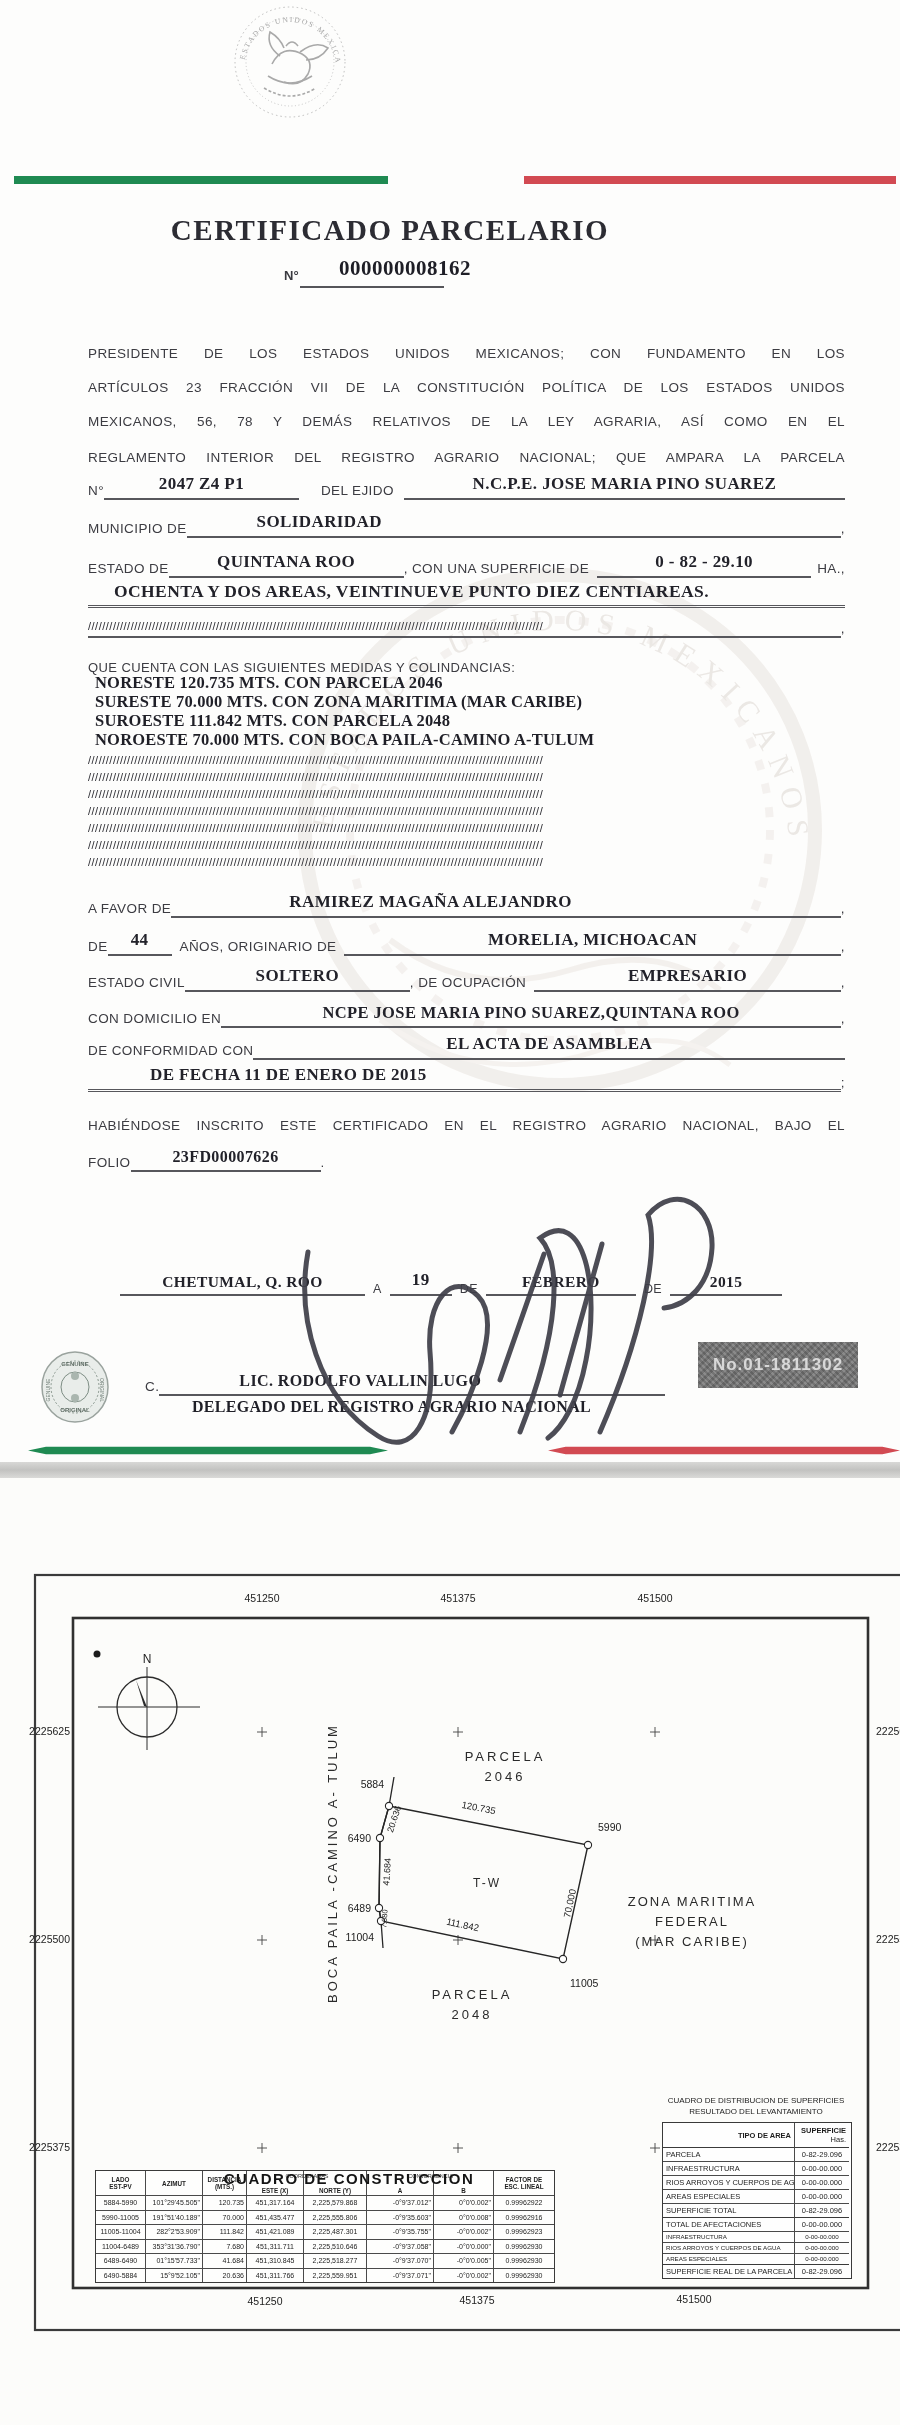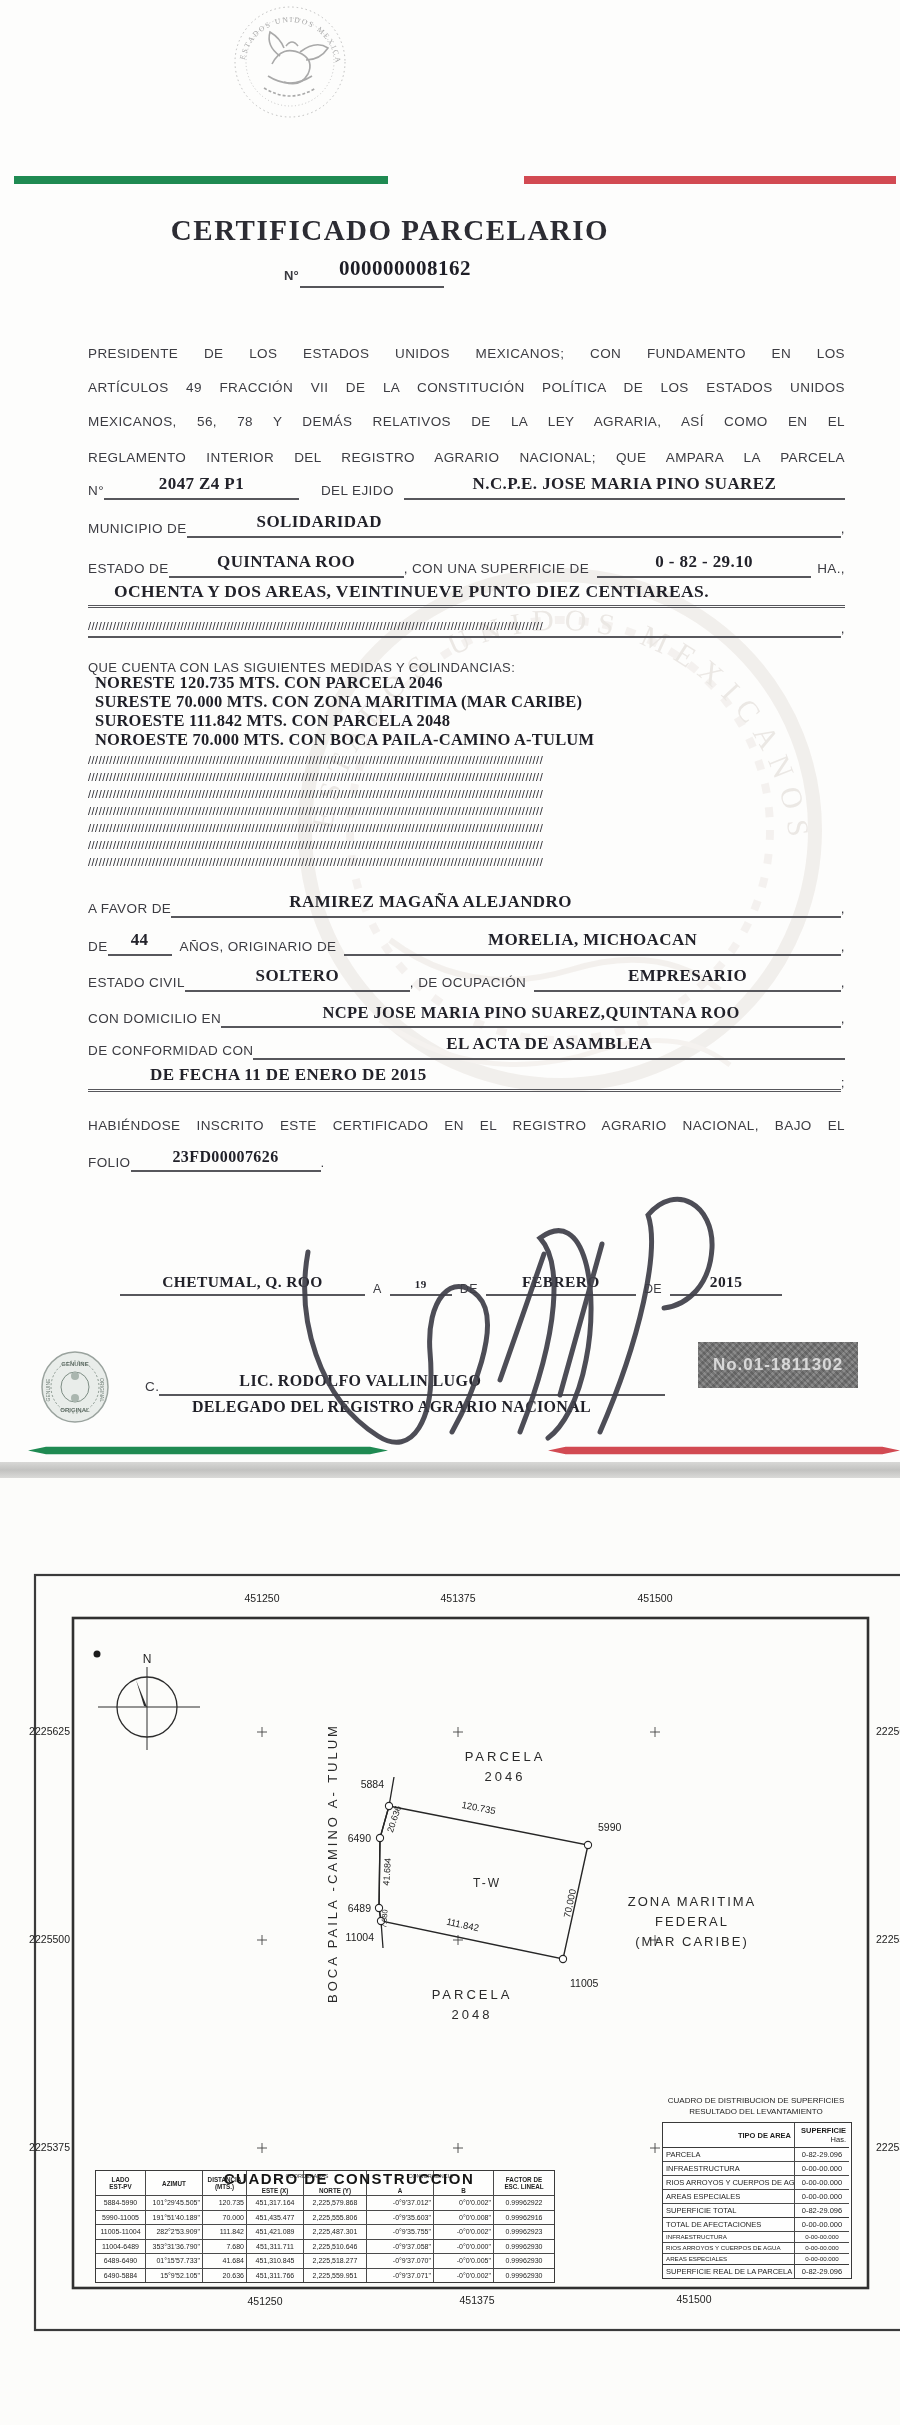--- a/index.html
+++ b/index.html
@@ -110,21 +110,21 @@
 
     <div class="bar green" style="left:14px;top:176px;width:374px"></div>
     <div class="bar red" style="left:524px;top:176px;width:372px"></div>
 
     <div class="doctitle">CERTIFICADO PARCELARIO</div>
     <div class="numlbl">N°</div>
     <div class="numval">000000008162</div>
     <div class="numline"></div>
 
     <div class="jline" style="top:346px">PRESIDENTE DE LOS ESTADOS UNIDOS MEXICANOS; CON FUNDAMENTO EN LOS</div>
-    <div class="jline" style="top:380px">ARTÍCULOS 49 FRACCIÓN VII DE LA CONSTITUCIÓN POLÍTICA DE LOS ESTADOS UNIDOS</div>
+    <div class="jline" style="top:380px">ARTÍCULOS 23 FRACCIÓN VII DE LA CONSTITUCIÓN POLÍTICA DE LOS ESTADOS UNIDOS</div>
     <div class="jline" style="top:414px">MEXICANOS, 56, 78 Y DEMÁS RELATIVOS DE LA LEY AGRARIA, ASÍ COMO EN EL</div>
     <div class="jline" style="top:450px">REGLAMENTO INTERIOR DEL REGISTRO AGRARIO NACIONAL; QUE AMPARA LA PARCELA</div>
 
     <div class="fl" style="top:470px;height:30px">
       <span class="lbl">N°</span>
       <span class="fill" style="flex:0 0 195px">2047 Z4 P1</span>
       <span class="lbl" style="padding:0 10px 2px 22px">DEL EJIDO</span>
       <span class="fill grow">N.C.P.E. JOSE MARIA PINO SUAREZ</span>
     </div>
     <div class="fl" style="top:508px;height:30px">
@@ -197,21 +197,21 @@
     <div class="jline" style="top:1118px">HABIÉNDOSE INSCRITO ESTE CERTIFICADO EN EL REGISTRO AGRARIO NACIONAL, BAJO EL</div>
     <div class="fl" style="top:1142px;height:30px;width:420px">
       <span class="lbl">FOLIO</span>
       <span class="fill" style="flex:0 0 190px;font-size:16px">23FD00007626</span>
       <span class="lbl">.</span>
     </div>
 
     <div class="fl" style="top:1262px;left:120px;width:662px;height:34px;font-size:12.5px">
       <span class="fill" style="flex:0 0 245px;font-size:15.5px">CHETUMAL, Q. ROO</span>
       <span class="lbl" style="padding:0 8px">A</span>
-      <span class="fill" style="flex:0 0 62px;font-size:11px">19</span>
+      <span class="fill" style="flex:0 0 62px;font-size:17px">19</span>
       <span class="lbl" style="padding:0 8px">DE</span>
       <span class="fill" style="flex:0 0 150px;font-size:15.5px">FEBRERO</span>
       <span class="lbl" style="padding:0 8px">DE</span>
       <span class="fill grow" style="font-size:15.5px">2015</span>
     </div>
 
     <div class="fl" style="top:1368px;left:145px;width:520px;height:28px">
       <span class="lbl">C.</span>
       <span class="fill grow" style="text-align:left;padding-left:80px;font-size:16px">LIC. RODOLFO VALLIN LUGO</span>
     </div>

